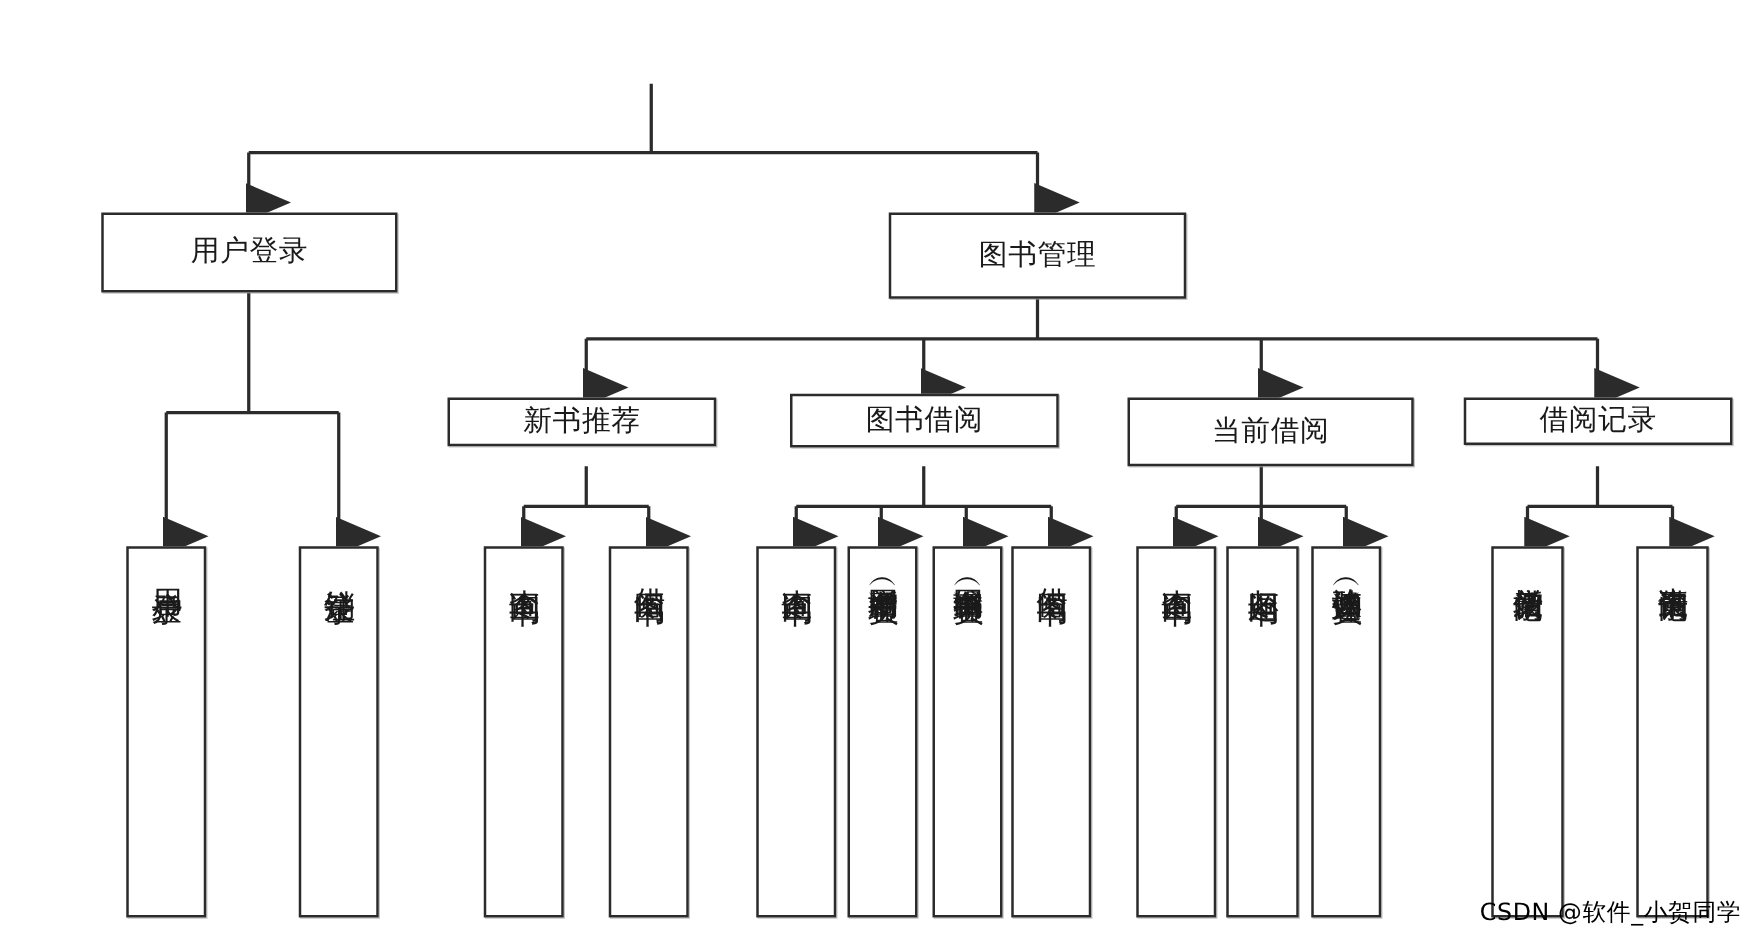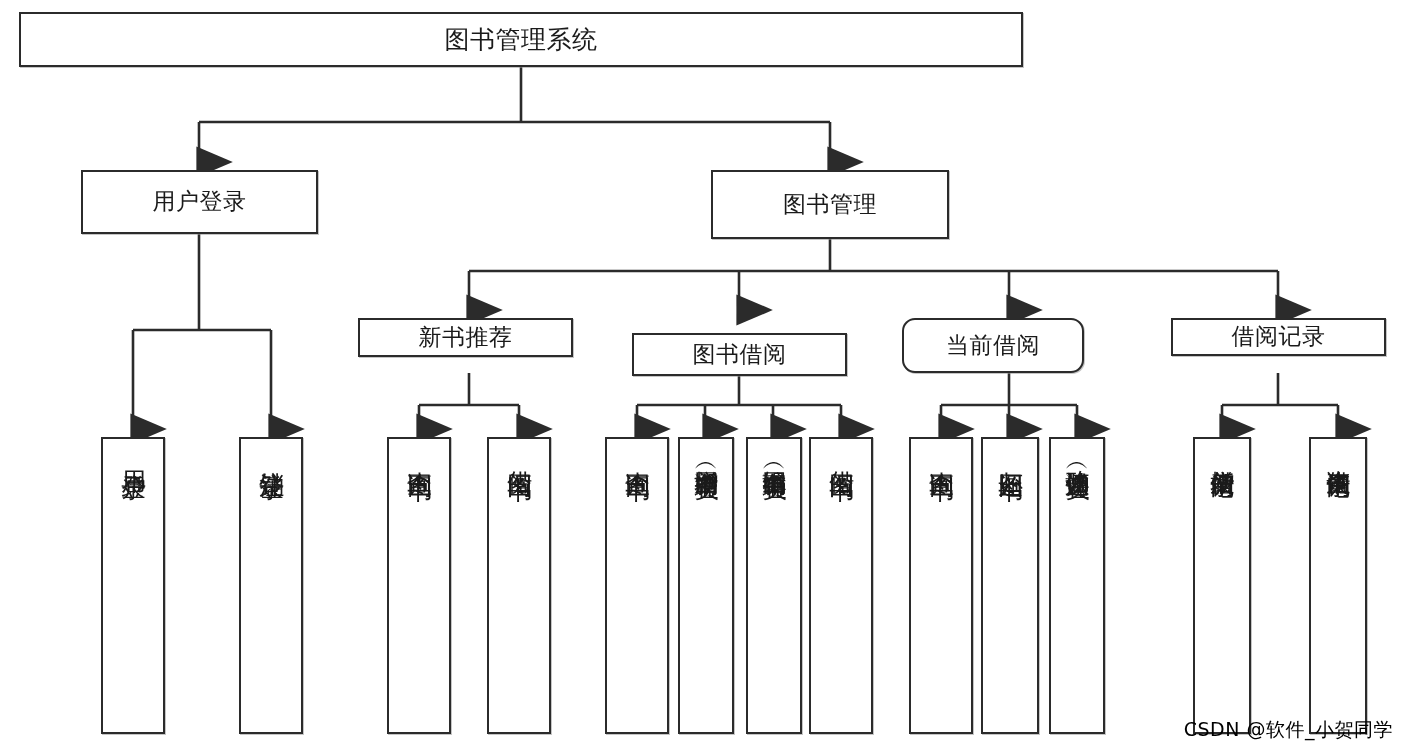--- a/index.html
+++ b/index.html
@@ -127,41 +127,38 @@
       <path d="M 1009 405 L 1009 429" marker-end="url(#arrow)"></path>
       <path d="M 1077 405 L 1077 429" marker-end="url(#arrow)"></path>
 
       <path d="M 1278 373 L 1278 405"></path>
       <path d="M 1222 405 L 1338 405"></path>
       <path d="M 1222 405 L 1222 429" marker-end="url(#arrow)"></path>
       <path d="M 1338 405 L 1338 429" marker-end="url(#arrow)"></path>
     </g>
   </svg>
 
-  <div class="node level-0" style="left:19px; top:12px; width:1004px; height:55px;">
-    <span class="node-label">图书管理系统</span>
-  </div>
 
   <div class="node level-1" style="left:81px; top:170px; width:237px; height:64px;">
     <span class="node-label">用户登录</span>
   </div>
 
   <div class="node level-1" style="left:711px; top:170px; width:238px; height:69px;">
     <span class="node-label">图书管理</span>
   </div>
 
   <div class="node level-2" style="left:358px; top:318px; width:215px; height:39px;justify-content:center;">
     <span class="node-label">新书推荐</span>
   </div>
 
-  <div class="node level-2" style="left:632px; top:333px; width:215px; height:43px;">
+  <div class="node level-2" style="left:632px; top:315px; width:215px; height:43px;">
     <span class="node-label">图书借阅</span>
   </div>
 
-  <div class="node level-2" style="left:902px; top:318px; width:182px; height:55px;border-radius:13px;">
+  <div class="node level-2" style="left:902px; top:318px; width:229px; height:55px;">
     <span class="node-label">当前借阅</span>
   </div>
 
   <div class="node level-2" style="left:1171px; top:318px; width:215px; height:38px;">
     <span class="node-label">借阅记录</span>
   </div>
 
   <div class="node leaf" style="left:101px; top:437px; width:64px; height:297px;">
     <span class="node-label">用户登录</span>
   </div>

